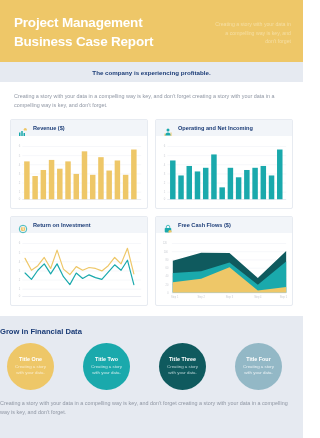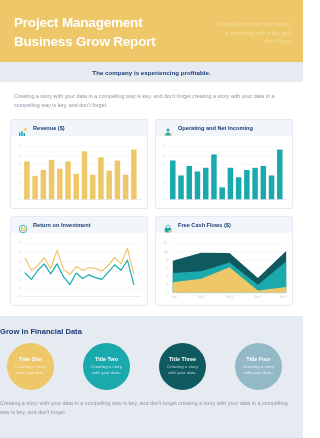--- a/index.html
+++ b/index.html
@@ -134,21 +134,21 @@
     font-size: 5.4px;
     line-height: 1.75;
   }
 </style>
 </head>
 <body>
 
 <div class="page">
 
   <div class="header">
-    <div class="header-title">Project Management Business Grow Report</div>
+    <div class="header-title">Project Management Business Case Report</div>
     <div class="header-side">Creating a story with your data in a compelling way is key, and don't forget</div>
   </div>
 
   <div class="banner">
     <div class="banner-text">The company is experiencing profitable.</div>
   </div>
 
   <div class="intro">Creating a story with your data in a compelling way is key, and don't forget creating a story with your data in a compelling way is key, and don't forget.</div>
 
   <div class="grid">

